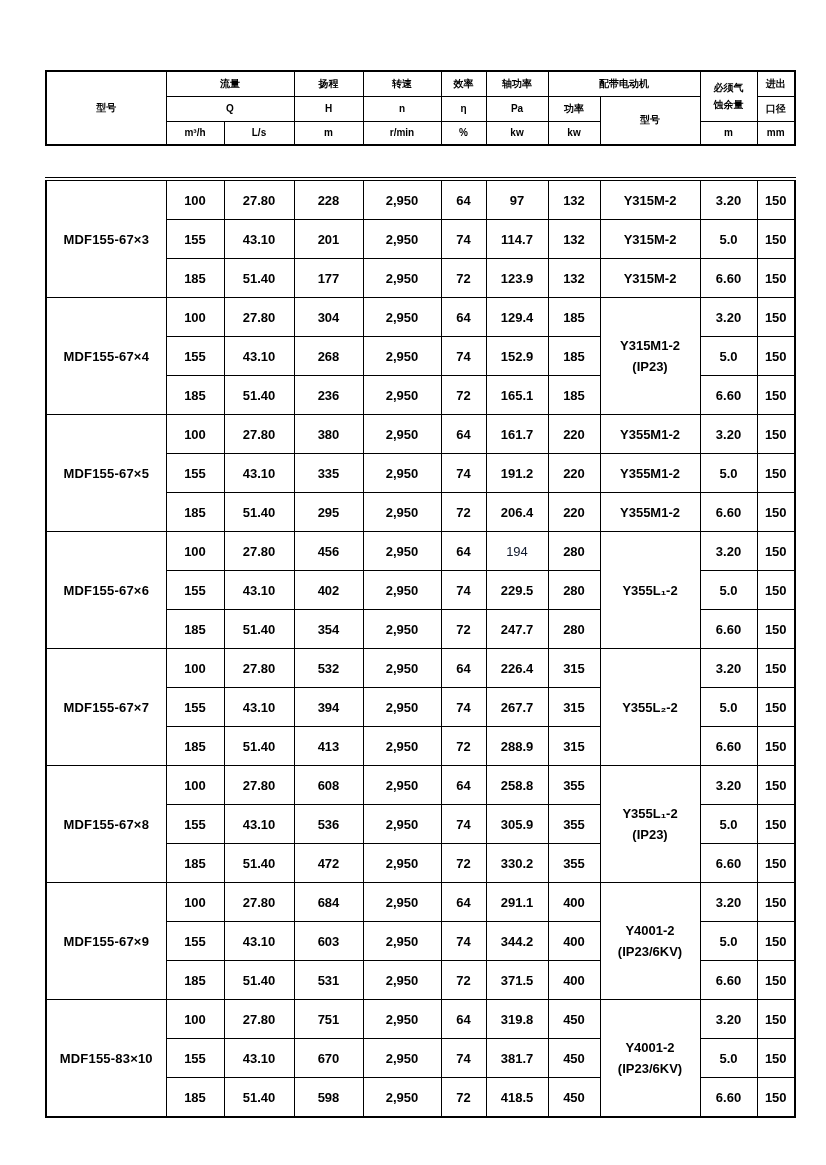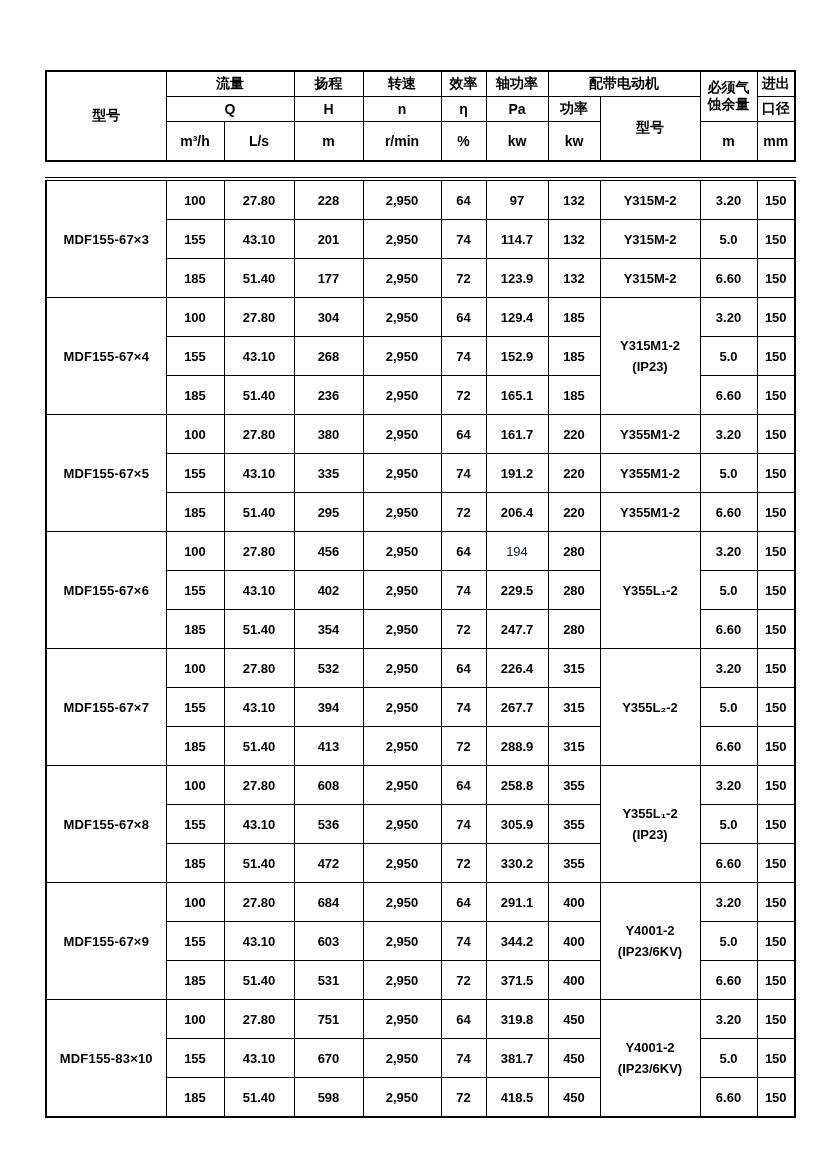--- a/index.html
+++ b/index.html
@@ -23,25 +23,25 @@
   }
   table { border-collapse:collapse; table-layout:fixed; }
   
   .htable {
     position:absolute; left:45px; top:70px;
     border:2px solid #000;
   }
   .htable td {
     border:1px solid #000;
     text-align:center; vertical-align:middle;
-    font-weight:700; font-size:14px;
+    font-weight:700; font-size:10px;
     padding:0; overflow:hidden;
   }
   .htable tr { height:25px; }
-  .htable tr.last { height:40px; }
+  .htable tr.last { height:24px; }
   .sym { font-size:14px; }
   .unit { font-size:13px; }
   .npsh-head div { line-height:17px; }
   
   .body-rule {
     position:absolute; left:45px; top:177px;
     width:751px; height:0;
     border-top:1px solid #000;
   }
   

